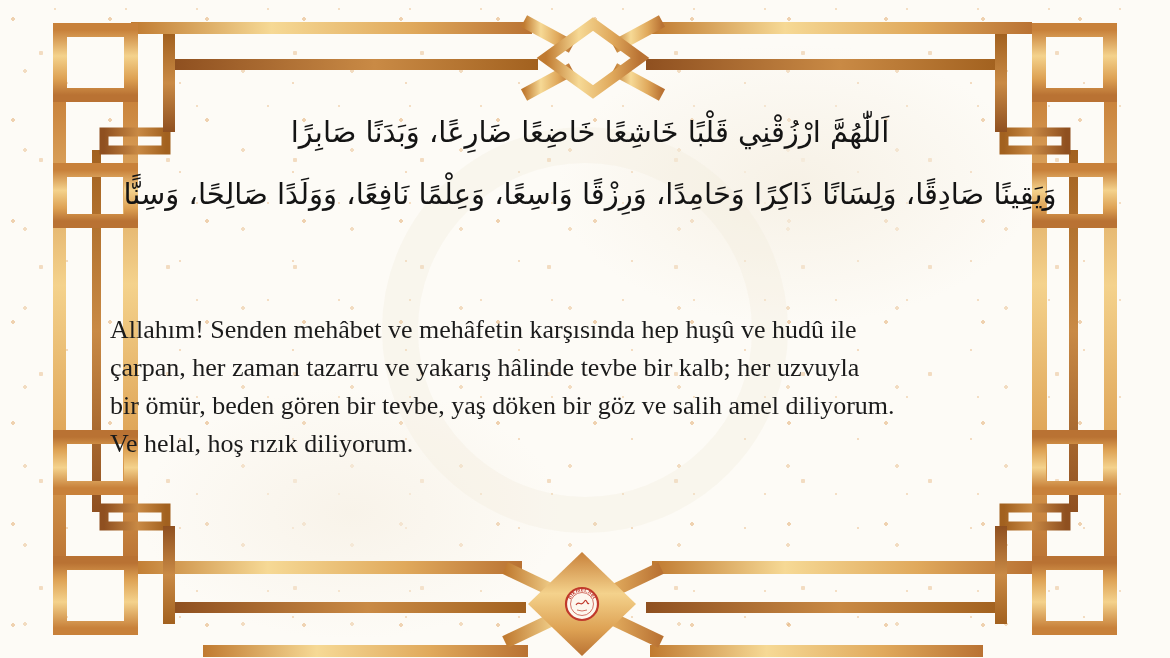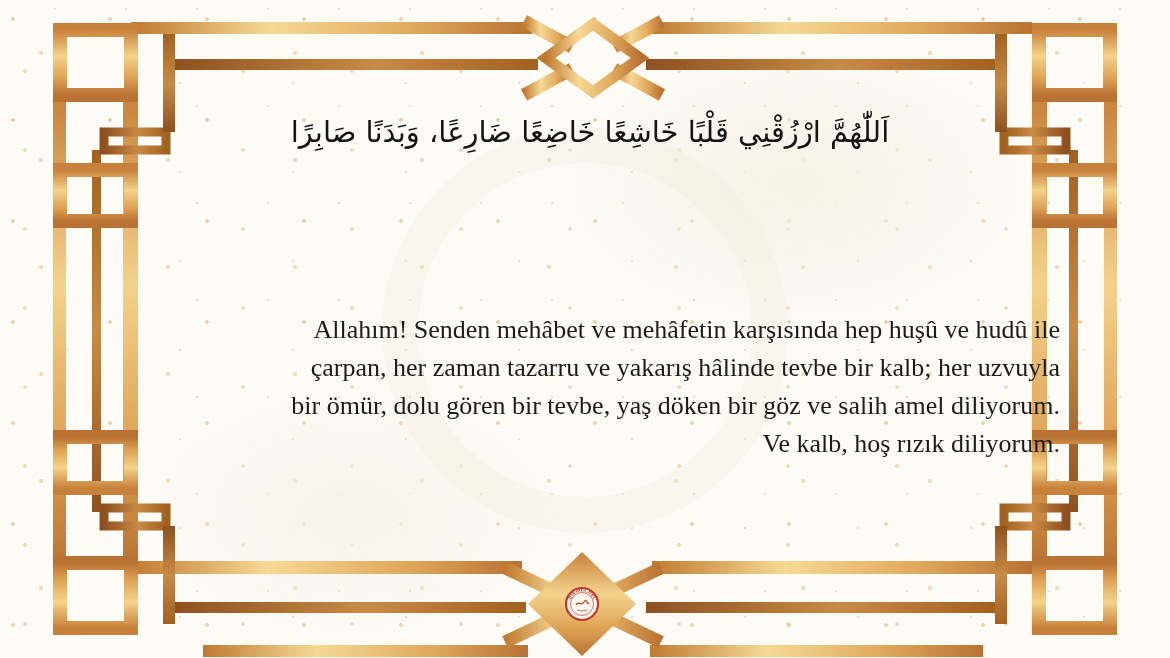--- a/index.html
+++ b/index.html
@@ -22,21 +22,21 @@
   }
   svg.frame{position:absolute;left:0;top:0;width:1170px;height:658px;}
   .arabic-block{
     position:absolute;left:75px;right:65px;top:101px;
     direction:rtl;text-align:center;color:#141414;
     font-family:"DejaVu Sans",sans-serif;
   }
   .arabic-line{font-size:29px;line-height:62px;white-space:nowrap;}
   .turkish-block{
     position:absolute;left:110px;right:110px;top:311px;
-    text-align:right;color:#1b1b1b;
+    text-align:left;color:#1b1b1b;
     font-family:"Liberation Serif",serif;
   }
   .turkish-line{font-size:26px;line-height:38px;white-space:nowrap;}
 </style>
 </head>
 <body>
 
 <div class="canvas">
 
   <svg class="frame" viewBox="0 0 1170 658" aria-hidden="true">
@@ -121,22 +121,23 @@
       <text font-size="5.2" font-weight="bold" fill="#c0392b" letter-spacing="0.3" font-family="Liberation Sans, sans-serif">
         <textPath href="#stampArc" startOffset="50%" text-anchor="middle">hikmet.net</textPath>
       </text>
       <path d="M-6,1 C-3,-4 -1,3 2,-2 S5,2 7,-1" stroke="#c0392b" stroke-width="1.2" fill="none"></path>
       <path d="M-5,6 Q0,8 5,6" stroke="#c0392b" stroke-width="0.7" fill="none"></path>
     </g>
   </svg>
 
   <div class="arabic-block">
     <div class="arabic-line">اَللّٰهُمَّ ارْزُقْنِي قَلْبًا خَاشِعًا خَاضِعًا ضَارِعًا، وَبَدَنًا صَابِرًا</div>
+    <div class="arabic-line">وَيَقِينًا صَادِقًا، وَلِسَانًا ذَاكِرًا وَحَامِدًا، وَرِزْقًا وَاسِعًا، وَعِلْمًا نَافِعًا، وَوَلَدًا صَالِحًا، وَسِنًّا</div>
   </div>
 
   <div class="turkish-block">
     <div class="turkish-line">Allahım! Senden mehâbet ve mehâfetin karşısında hep huşû ve hudû ile</div>
     <div class="turkish-line">çarpan, her zaman tazarru ve yakarış hâlinde tevbe bir kalb; her uzvuyla</div>
-    <div class="turkish-line">bir ömür, dolu gören bir tevbe, yaş döken bir göz ve salih amel diliyorum.</div>
-    <div class="turkish-line">Ve kalb, hoş rızık diliyorum.</div>
+    <div class="turkish-line">bir ömür, beden gören bir tevbe, yaş döken bir göz ve salih amel diliyorum.</div>
+    <div class="turkish-line">Ve helal, hoş rızık diliyorum.</div>
   </div>
 
 </div>
 
 </body></html>

